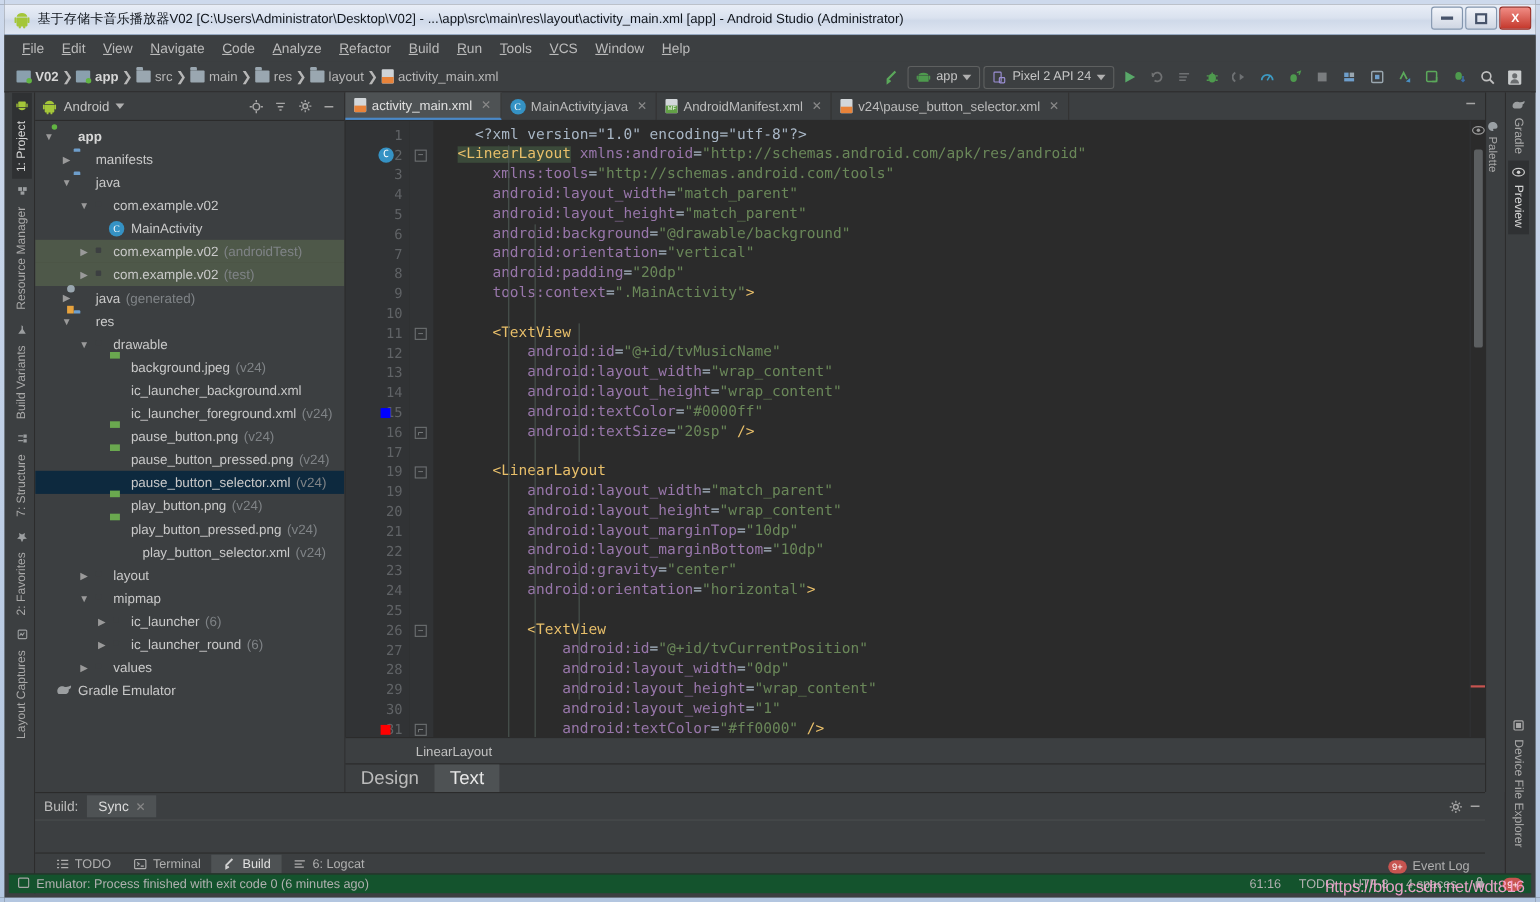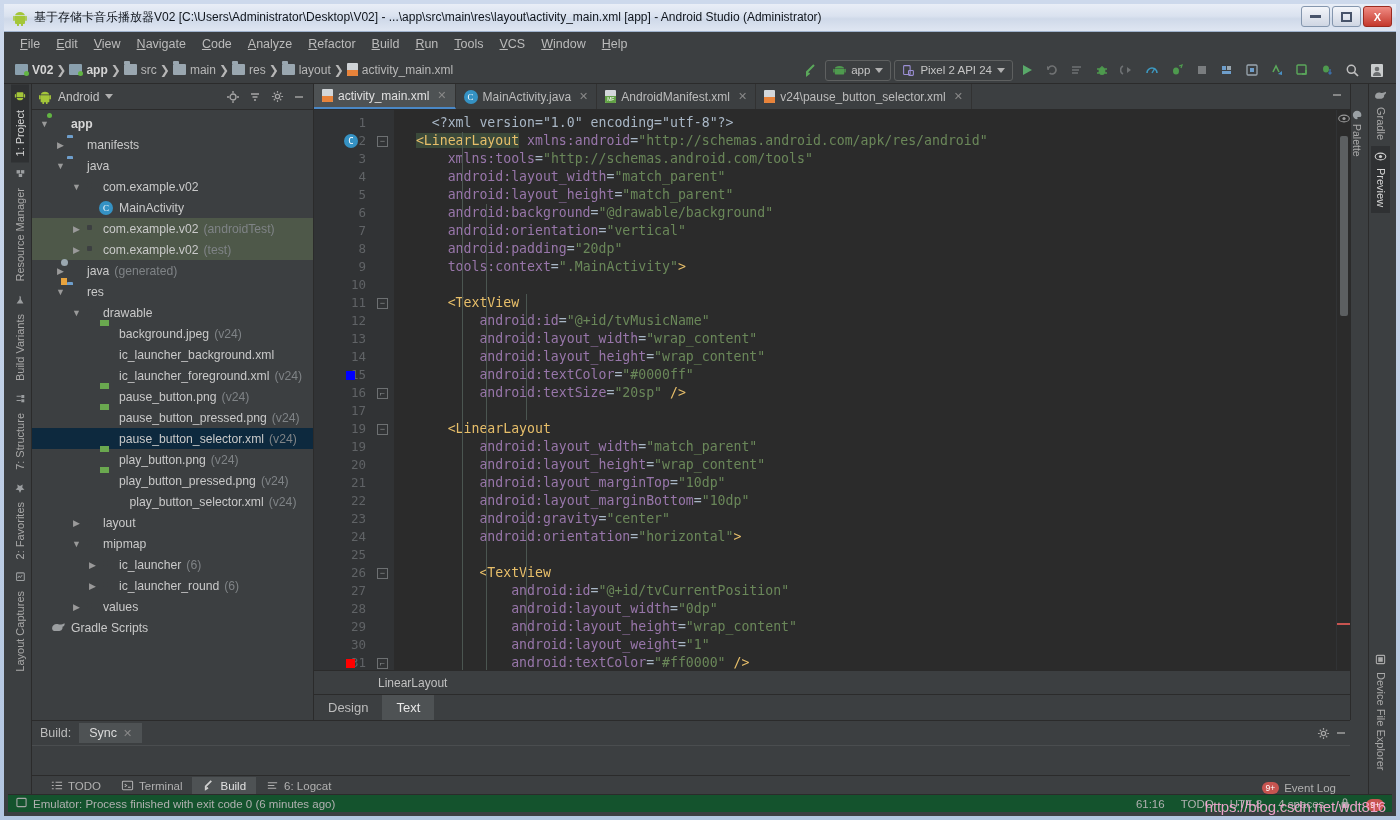--- a/index.html
+++ b/index.html
@@ -194,21 +194,21 @@
   .rail-err{position:absolute;left:0;right:0;height:2px;background:#c75450;}
   .eye{position:absolute;top:4px;left:1px;font-size:10px;color:#9a9a9a;}
 
   .breadcrumbbar{
     height:24px; background:#3c3f41; color:#c0c0c0; font-size:12px;
     display:flex; align-items:center; padding-left:64px; border-top:1px solid #2b2b2b;
   }
   .dtrow{
     height:26px; background:#3c3f41; display:flex; align-items:stretch; border-top:1px solid #2b2b2b;
   }
-  .dtab{ padding:0 14px; display:flex;align-items:center; font-size:13px; color:#bcbcbc;}
+  .dtab{ padding:0 14px; display:flex;align-items:center; font-size:17px; color:#bcbcbc;}
   .dtab.active{ background:#4e5254; color:#e8e8e8;}
 
   
   .buildpanel{
     position:absolute; left:28px; right:46px; bottom:40px; height:56px;
     background:#3c3f41; border-top:1px solid #2b2b2b;
     display:flex; flex-direction:column;
   }
   .buildhdr{
     height:24px; display:flex; align-items:center; gap:0px; color:#bdbdbd; font-size:12.5px; padding-left:8px;
@@ -641,21 +641,21 @@
         <div class="trow" style="padding-left: 38px;">
           <span class="arrow">▶</span>
           <span class="ico"><span class="ic-pkg"></span></span>
           <span class="lbl">values</span>
         </div>
         <div class="trow" style="padding-left: 6px;">
           <span class="arrow"></span>
           <span class="ico"><span class="ic-gradle"><svg width="15" height="11" viewBox="0 0 16 12">
                 <path d="M1 8c0-3.4 3.4-5.6 6.8-4.5 2.3.8 4.6 0 6.8-1.1.6 2.3-1.1 3.4-2.3 4 .6 2.3-1.1 4.5-3.4 4.5H3.3C2.1 10.9 1 9.8 1 8z" fill="#9b9ea0"></path>
               </svg></span></span>
-          <span class="lbl">Gradle Scripts</span>
+          <span class="lbl">Gradle Emulator</span>
         </div>
       </div>
     <div class="tree-hscroll">
         <div class="thumb"></div>
       </div>
   </div>
 
   <div class="editorwrap">
     <div class="tabrow" id="etabs">
         <div class="etab active">

